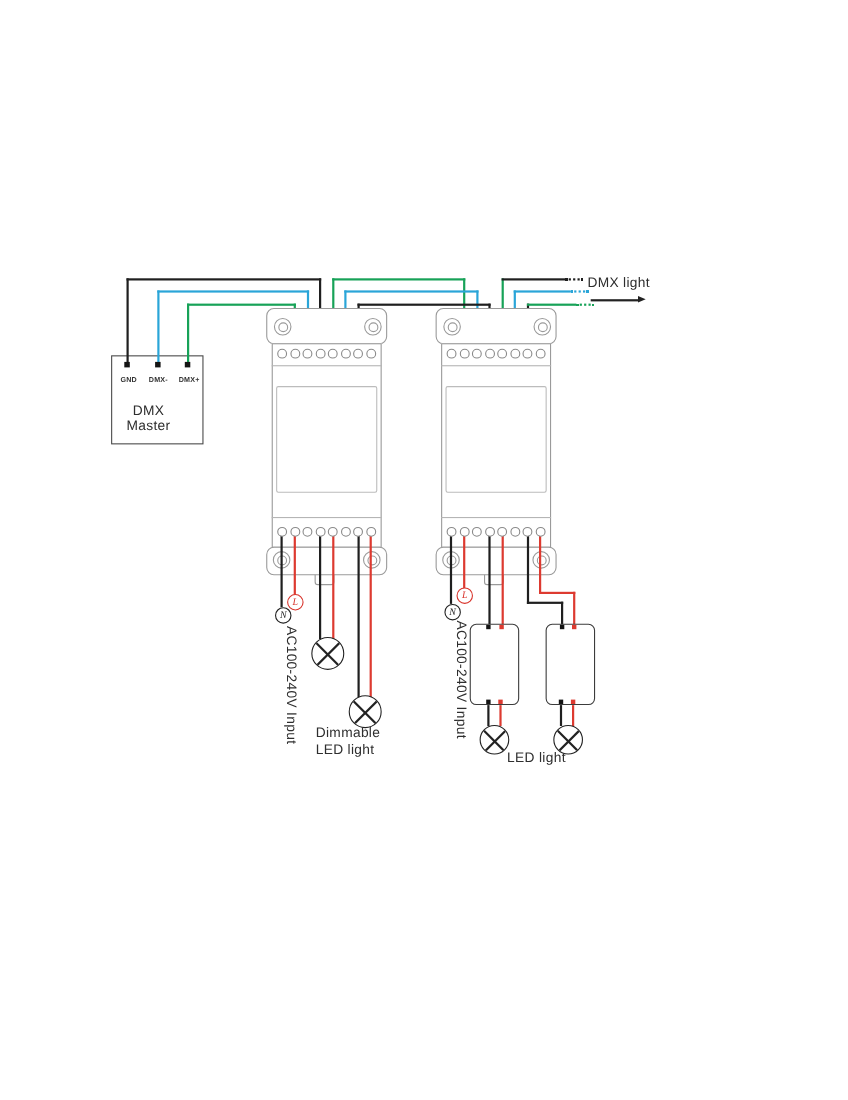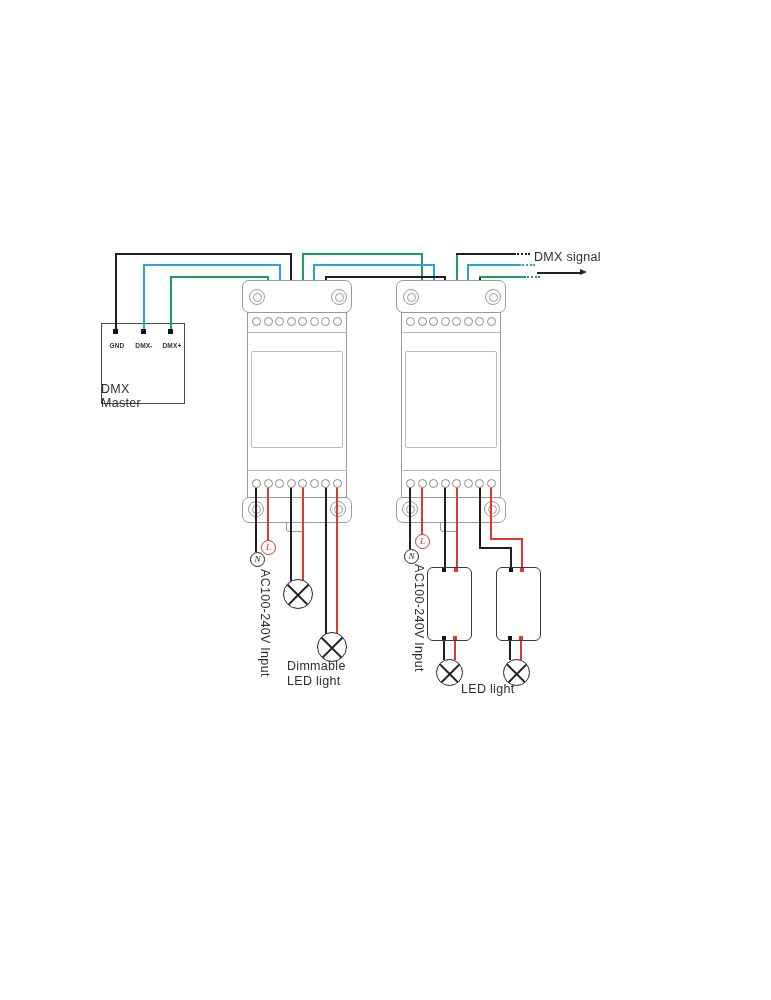--- a/index.html
+++ b/index.html
@@ -47,21 +47,21 @@
 </style>
 </head>
 <body>
 
 <div id="stage">
 
   <div class="masterbox" style="left:101px;top:323px;width:84px;height:81px;"></div>
   <div class="abs mterm" style="left:105px;top:342px;width:24px;">GND</div>
   <div class="abs mterm" style="left:130px;top:342px;width:28px;">DMX-</div>
   <div class="abs mterm" style="left:158px;top:342px;width:28px;">DMX+</div>
-  <div class="abs ann" style="left:101px;top:382px;width:68px;text-align:left;">DMX Master</div>
+  <div class="abs ann" style="left:101px;top:366px;width:68px;text-align:center;">DMX Master</div>
   <div class="sqdot" style="left:113px;top:329px;"></div>
   <div class="sqdot" style="left:141px;top:329px;"></div>
   <div class="sqdot" style="left:168px;top:329px;"></div>
 
   <div class="w wk" style="left:115px;top:253px;width:2px;height:80px;"></div>
   <div class="w wk" style="left:115px;top:253px;width:177px;height:2px;"></div>
   <div class="w wk" style="left:290px;top:253px;width:2px;height:67px;"></div>
   <div class="w wb" style="left:143px;top:264px;width:2px;height:69px;"></div>
   <div class="w wb" style="left:143px;top:264px;width:138px;height:2px;"></div>
   <div class="w wb" style="left:279px;top:264px;width:2px;height:56px;"></div>
@@ -82,21 +82,21 @@
   <div class="w wg" style="left:456px;top:253px;width:2px;height:67px;"></div>
   <div class="w wk" style="left:456px;top:253px;width:58px;height:2px;"></div>
   <div class="wdot" style="left:514px;top:253px;width:16px;border-color:#1f1f1f;"></div>
   <div class="w wb" style="left:467px;top:264px;width:2px;height:56px;"></div>
   <div class="w wb" style="left:467px;top:264px;width:52px;height:2px;"></div>
   <div class="wdot" style="left:519px;top:264px;width:16px;border-color:#2aa5d8;"></div>
   <div class="w wk" style="left:479px;top:276px;width:2px;height:44px;"></div>
   <div class="w wg" style="left:479px;top:276px;width:45px;height:2px;"></div>
   <div class="wdot" style="left:524px;top:276px;width:16px;border-color:#17a258;"></div>
 
-  <div class="abs ann" style="left:534px;top:250px;">DMX signal</div>
+  <div class="abs ann" style="left:534px;top:250px;">DMX light</div>
   <div class="arrowline" style="left:537px;top:272px;width:44px;"></div>
   <div class="arrowhead" style="left:580px;top:269px;"></div>
 
   <div class="flange" style="left:242px;top:280px;height:33px;"></div>
   <div class="screw" style="left:249px;top:289px;"></div>
   <div class="screw" style="left:331px;top:289px;"></div>
   <div class="body" style="left:247px;top:312px;height:186px;"></div>
   <div class="hline" style="left:247px;top:332px;width:100px;z-index:3;"></div>
   <div class="panel" style="left:251px;top:351px;width:92px;height:97px;z-index:3;"></div>
   <div class="hline" style="left:247px;top:470px;width:100px;z-index:3;"></div>

